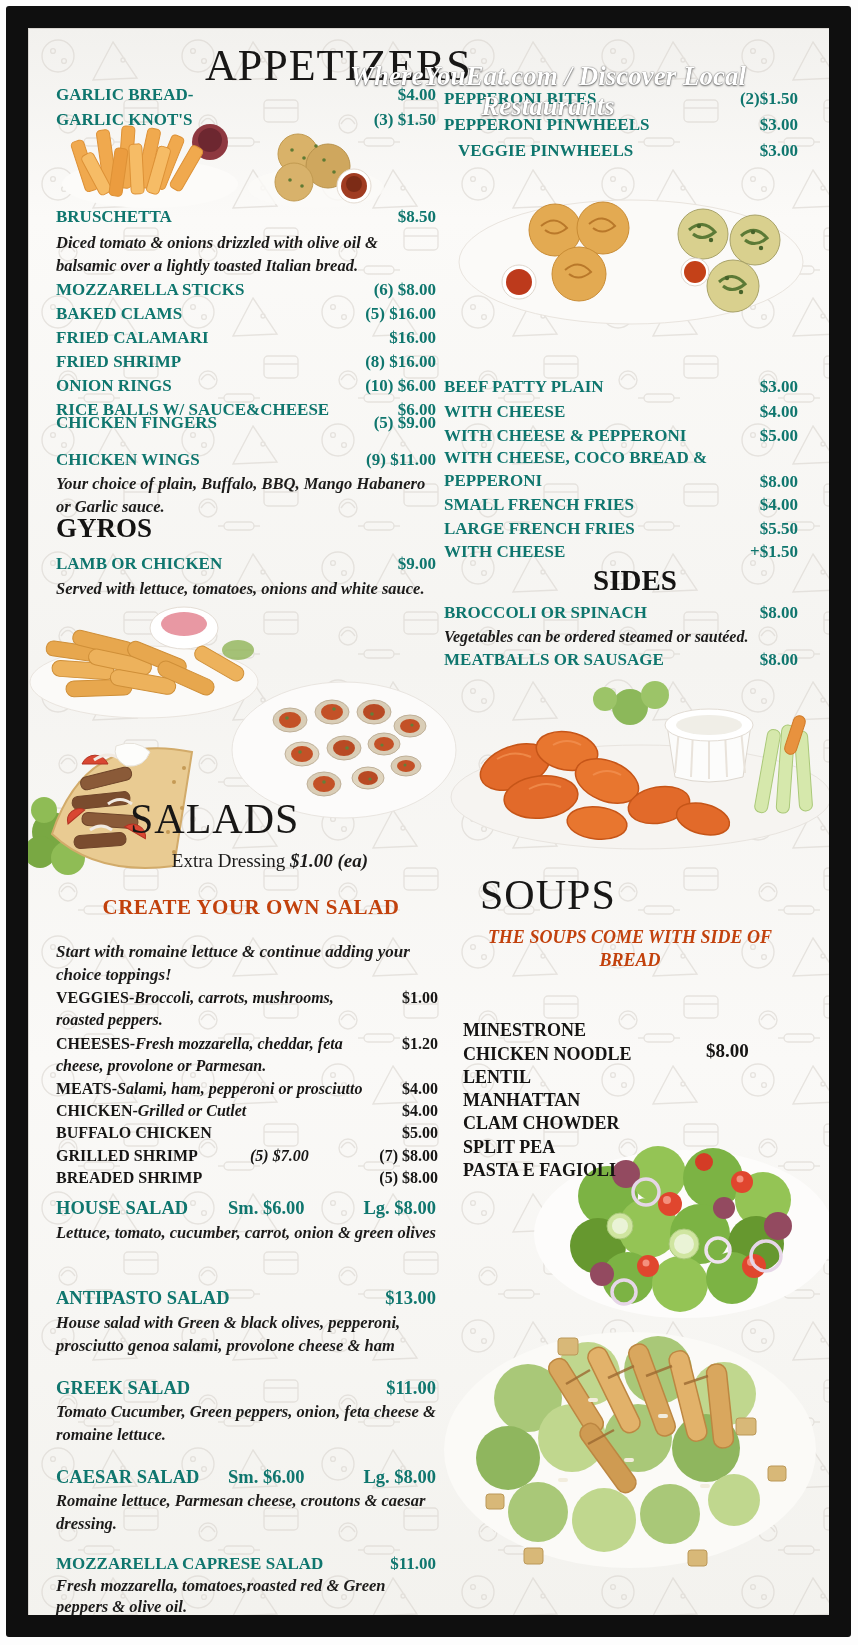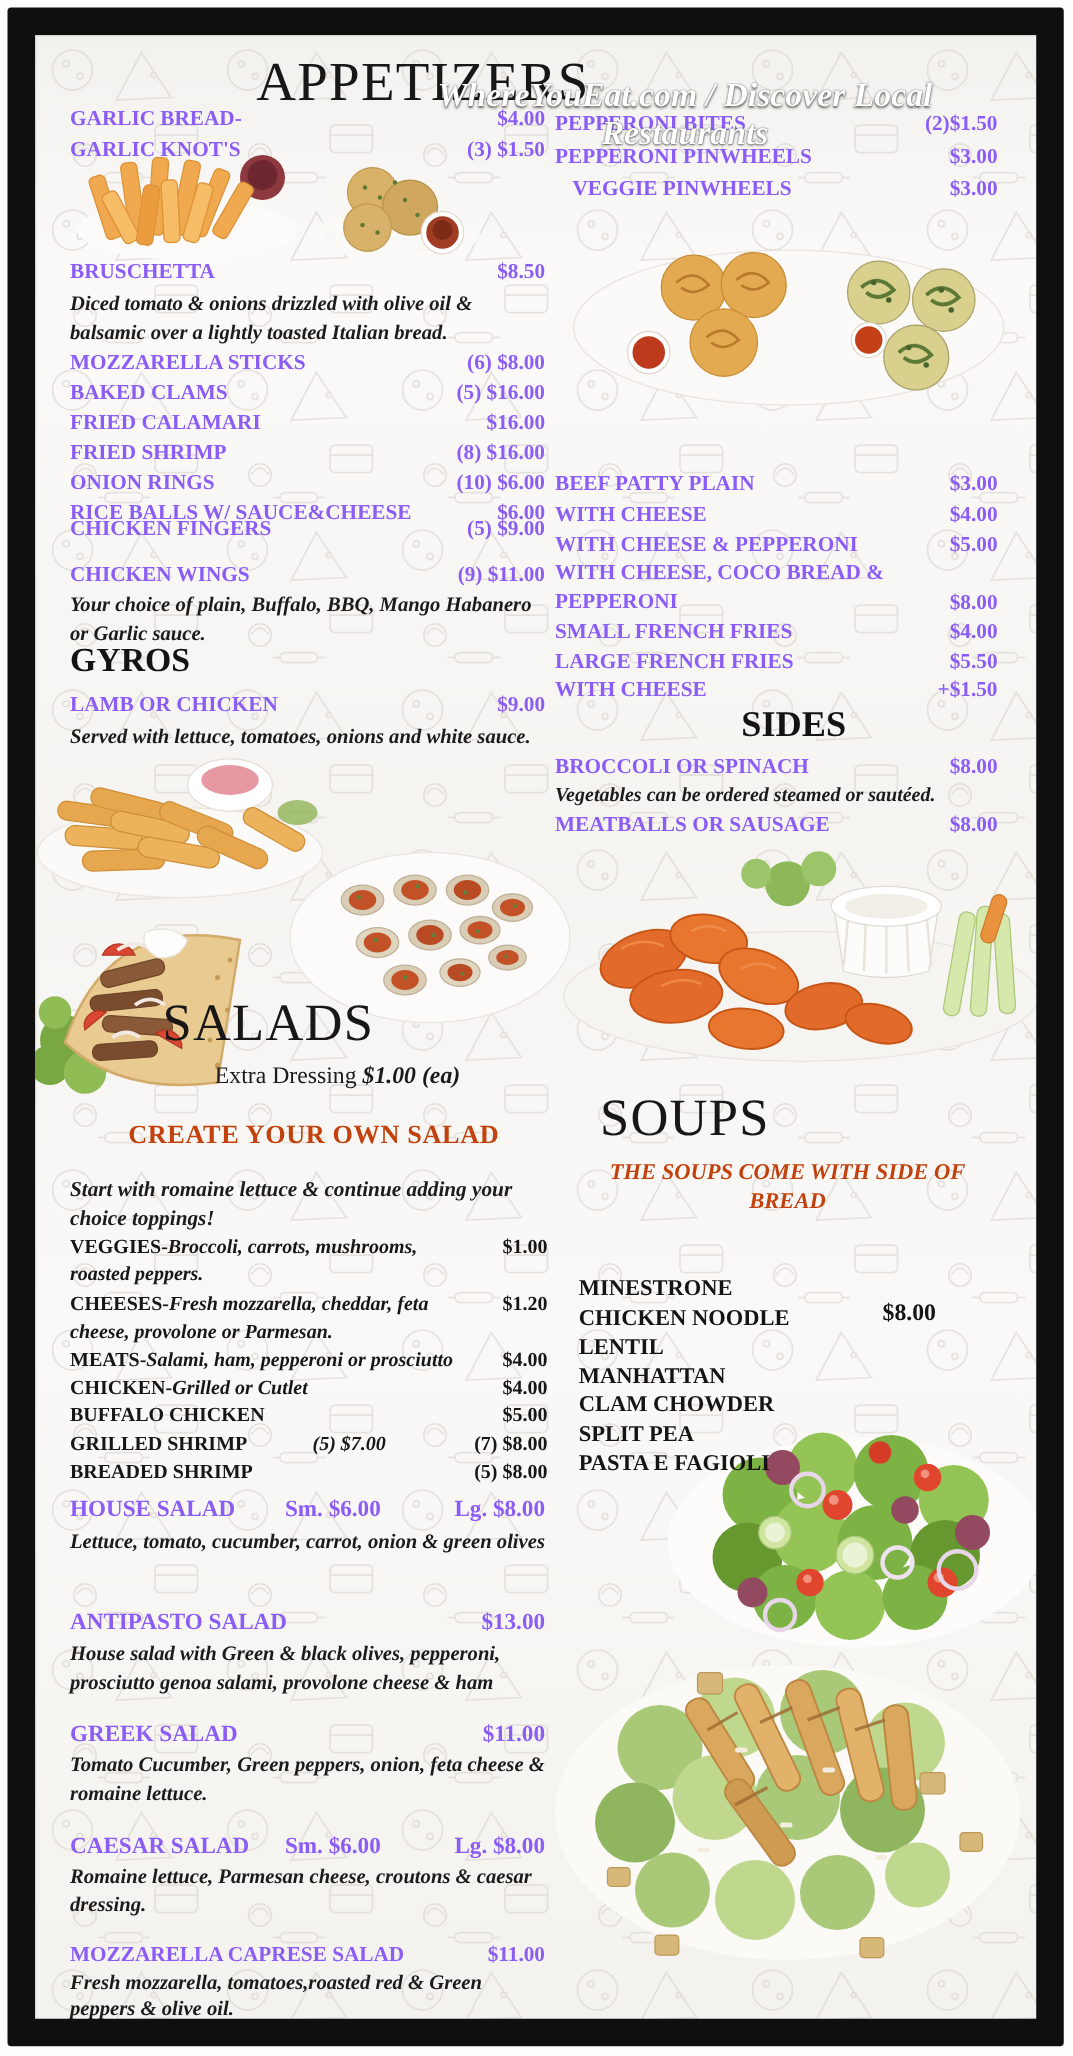--- a/index.html
+++ b/index.html
@@ -10,21 +10,21 @@
          box-shadow:inset 0 0 0 1px #d8d5d0;}
   .bgsvg{position:absolute;left:0;top:0;opacity:.55;}
   .frame{position:absolute;left:6px;top:6px;right:7px;bottom:8px;border:22px solid #0f0f0f;
          border-radius:3px;z-index:5;pointer-events:none;}
   .watermark{position:absolute;left:288px;top:22px;width:520px;z-index:6;text-align:center;
          font:700 italic 27px/1.1 "Liberation Serif",serif;color:#ffffff;
          text-shadow:0 1px 2px rgba(30,30,30,.65),0 0 1px #444;margin-top:40px;}
   .h-big{position:absolute;z-index:3;text-align:left;font:400 44px/1 "Liberation Serif",serif;
          color:#181716;letter-spacing:1px;}
   .h-mid{position:absolute;z-index:3;font:700 27px/1 "Liberation Serif",serif;color:#141312;}
-  .row{position:absolute;z-index:3;height:24px;font:700 17px/22px "Liberation Serif",serif;color:#8b5cf6;}
+  .row{position:absolute;z-index:3;height:24px;font:700 17px/22px "Liberation Serif",serif;color:#0f766e;}
   .row .nm{position:absolute;left:0;top:0;white-space:nowrap;}
   .row .pr{position:absolute;right:0;top:0;white-space:nowrap;}
   .row .mid{position:absolute;top:0;white-space:nowrap;}
   .l{left:56px;width:380px;}
   .r{left:444px;width:354px;}
   .rwrap{height:49px;}
   .rwrap .nm{white-space:normal;width:272px;line-height:23px;}
   .rwrap .pr{top:auto;bottom:2px;}
   .desc{position:absolute;z-index:3;font:700 italic 16.5px/23px "Liberation Serif",serif;color:#1c1b1a;}
   .cyo{position:absolute;left:56px;width:382px;z-index:3;font:700 16px/22px "Liberation Serif",serif;color:#171615;}

